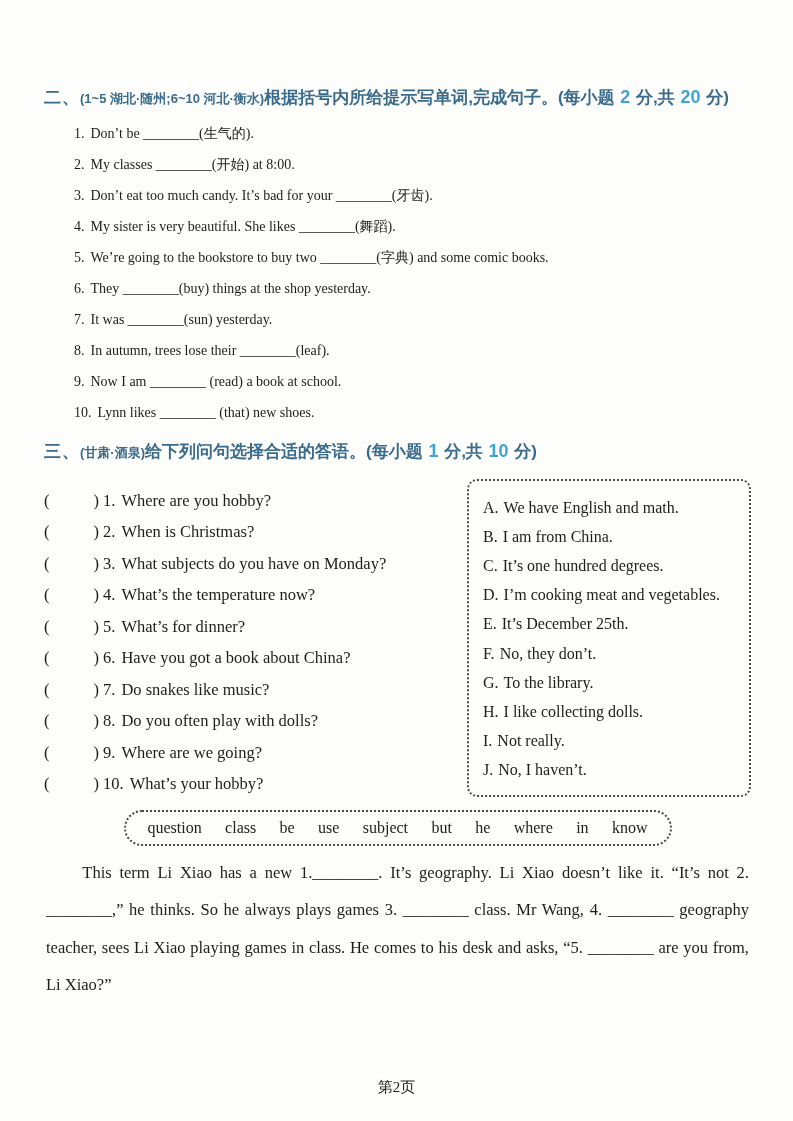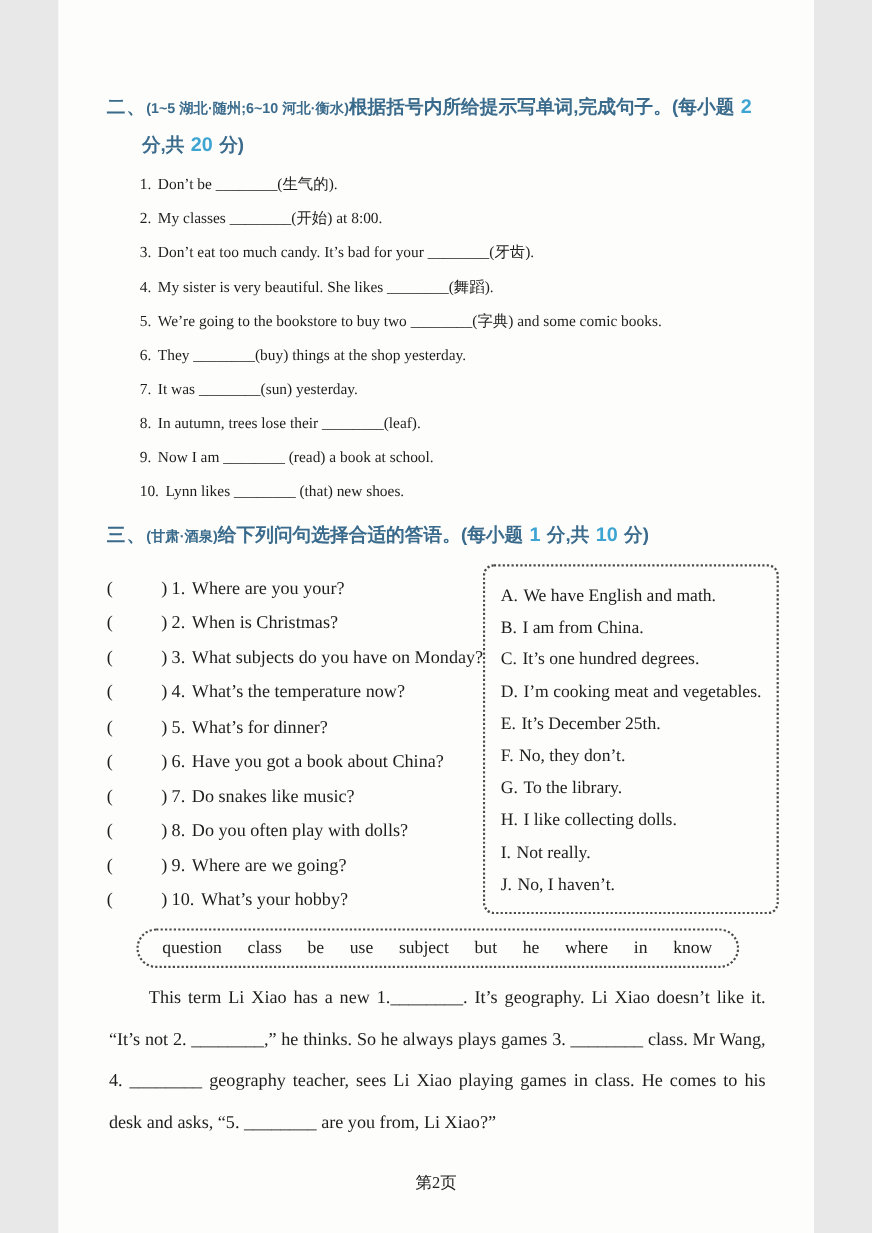--- a/index.html
+++ b/index.html
@@ -1,18 +1,18 @@
 <!DOCTYPE html>
 <html><head>
 <meta charset="utf-8">
 <style>
   html,body { margin:0; padding:0; background:#e8e8e8; }
   .page {
     position:relative;
-    width:687px; height:1121px;
+    width:793px; height:1121px;
     margin:0 auto;
     background:#fdfdfb;
     box-sizing:border-box;
     padding:80px 42px 0 44px;
     font-family:"Liberation Serif", serif;
     color:#1d1d1d;
     overflow:hidden;
   }
   
   .sec-header {
@@ -67,21 +67,21 @@
     margin:8px 2px 0 2px;
     font-size:16.5px;
     line-height:2.28;
     text-align:justify;
     text-indent:2.2em;
   }
 
   
   .page-footer {
     position:absolute;
-    left:0; right:0; bottom:36px;
+    left:0; right:0; bottom:24px;
     text-align:center;
     font-size:15px;
     color:#222;
   }
 </style>
 </head>
 <body>
 
 <div class="page">
 
@@ -98,21 +98,21 @@
         <div class="item"><span class="q-num">8.</span><span class="q-text">In autumn, trees lose their ________(leaf).</span></div>
         <div class="item"><span class="q-num">9.</span><span class="q-text">Now I am ________ (read) a book at school.</span></div>
         <div class="item"><span class="q-num">10.</span><span class="q-text">Lynn likes ________ (that) new shoes.</span></div>
       </div>
   </section>
 
   <section>
     <h2 class="sec-header" id="hdr3"><span class="seg-no">三、</span><span class="seg-src">(甘肃·酒泉)</span><span class="seg-cn">给下列问句选择合适的答语。</span><span class="seg-cn">(每小题 </span><span class="seg-num">1</span><span class="seg-cn"> 分,共 </span><span class="seg-num">10</span><span class="seg-cn"> 分)</span></h2>
     <div class="match-wrap">
       <div class="questions" id="questions3">
-          <div class="q-row"><span class="paren">(</span><span class="paren-gap"></span><span class="paren">)</span><span class="q-num">1.</span><span class="q-text">Where are you your?</span></div>
+          <div class="q-row"><span class="paren">(</span><span class="paren-gap"></span><span class="paren">)</span><span class="q-num">1.</span><span class="q-text">Where are you hobby?</span></div>
           <div class="q-row"><span class="paren">(</span><span class="paren-gap"></span><span class="paren">)</span><span class="q-num">2.</span><span class="q-text">When is Christmas?</span></div>
           <div class="q-row"><span class="paren">(</span><span class="paren-gap"></span><span class="paren">)</span><span class="q-num">3.</span><span class="q-text">What subjects do you have on Monday?</span></div>
           <div class="q-row"><span class="paren">(</span><span class="paren-gap"></span><span class="paren">)</span><span class="q-num">4.</span><span class="q-text">What’s the temperature now?</span></div>
           <div class="q-row"><span class="paren">(</span><span class="paren-gap"></span><span class="paren">)</span><span class="q-num">5.</span><span class="q-text">What’s for dinner?</span></div>
           <div class="q-row"><span class="paren">(</span><span class="paren-gap"></span><span class="paren">)</span><span class="q-num">6.</span><span class="q-text">Have you got a book about China?</span></div>
           <div class="q-row"><span class="paren">(</span><span class="paren-gap"></span><span class="paren">)</span><span class="q-num">7.</span><span class="q-text">Do snakes like music?</span></div>
           <div class="q-row"><span class="paren">(</span><span class="paren-gap"></span><span class="paren">)</span><span class="q-num">8.</span><span class="q-text">Do you often play with dolls?</span></div>
           <div class="q-row"><span class="paren">(</span><span class="paren-gap"></span><span class="paren">)</span><span class="q-num">9.</span><span class="q-text">Where are we going?</span></div>
           <div class="q-row"><span class="paren">(</span><span class="paren-gap"></span><span class="paren">)</span><span class="q-num">10.</span><span class="q-text">What’s your hobby?</span></div>
         </div>

